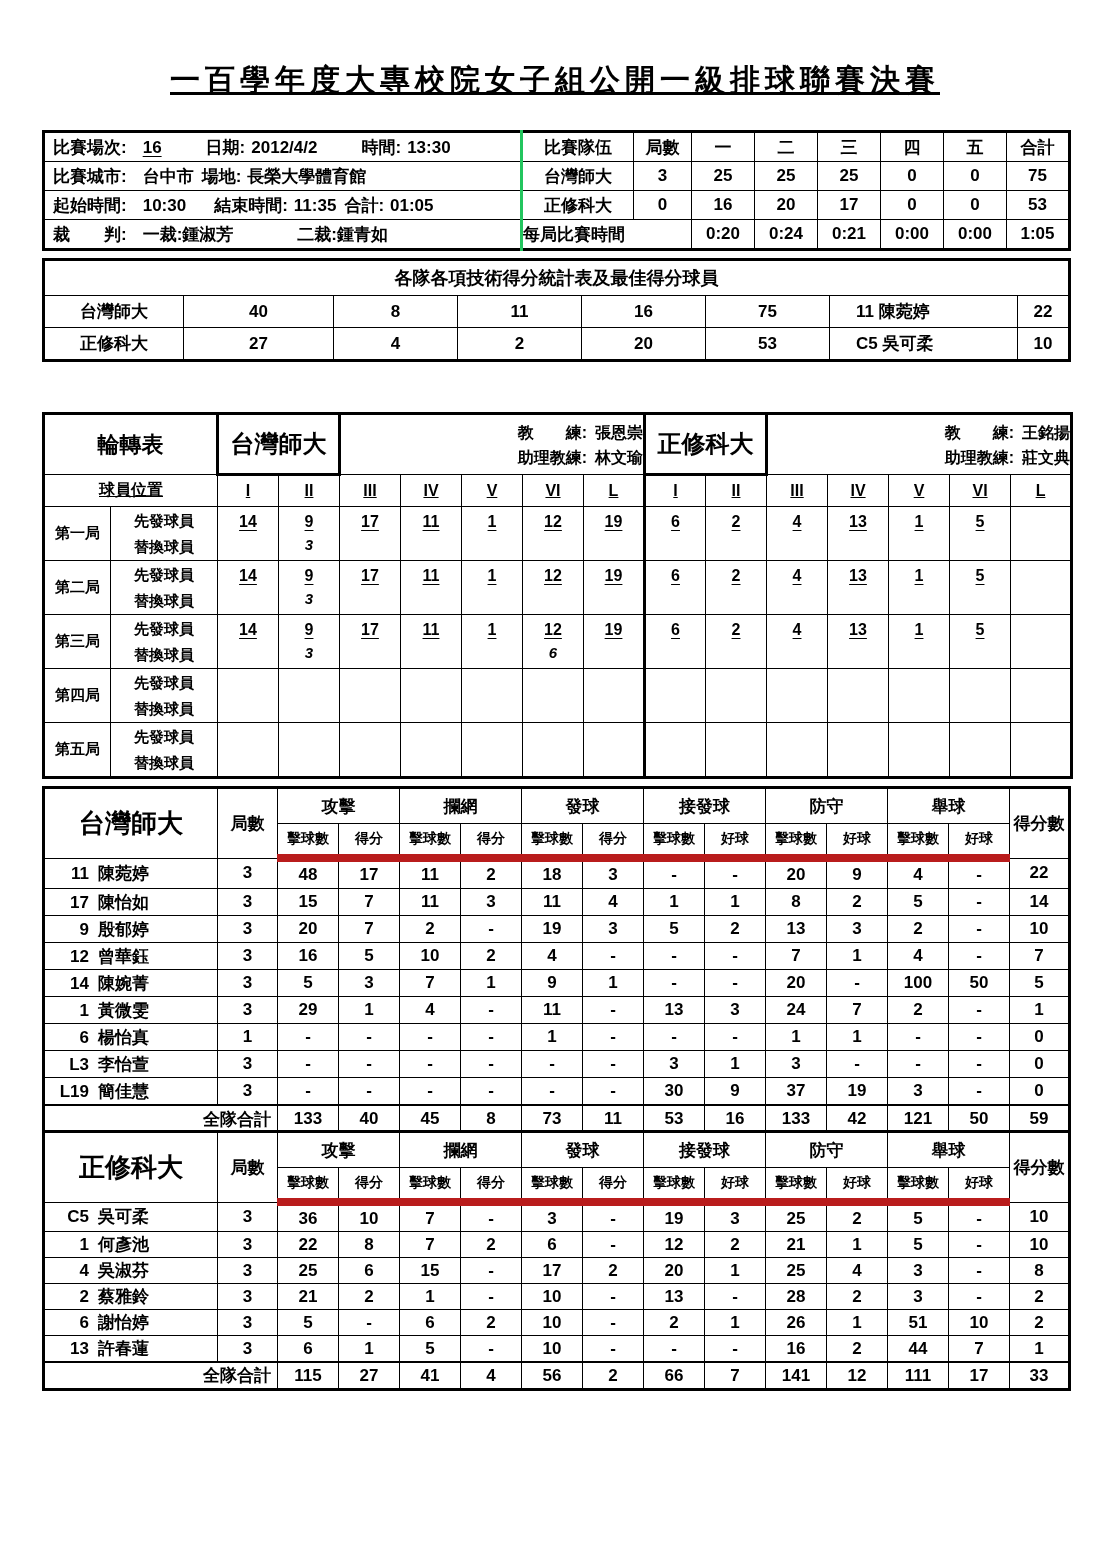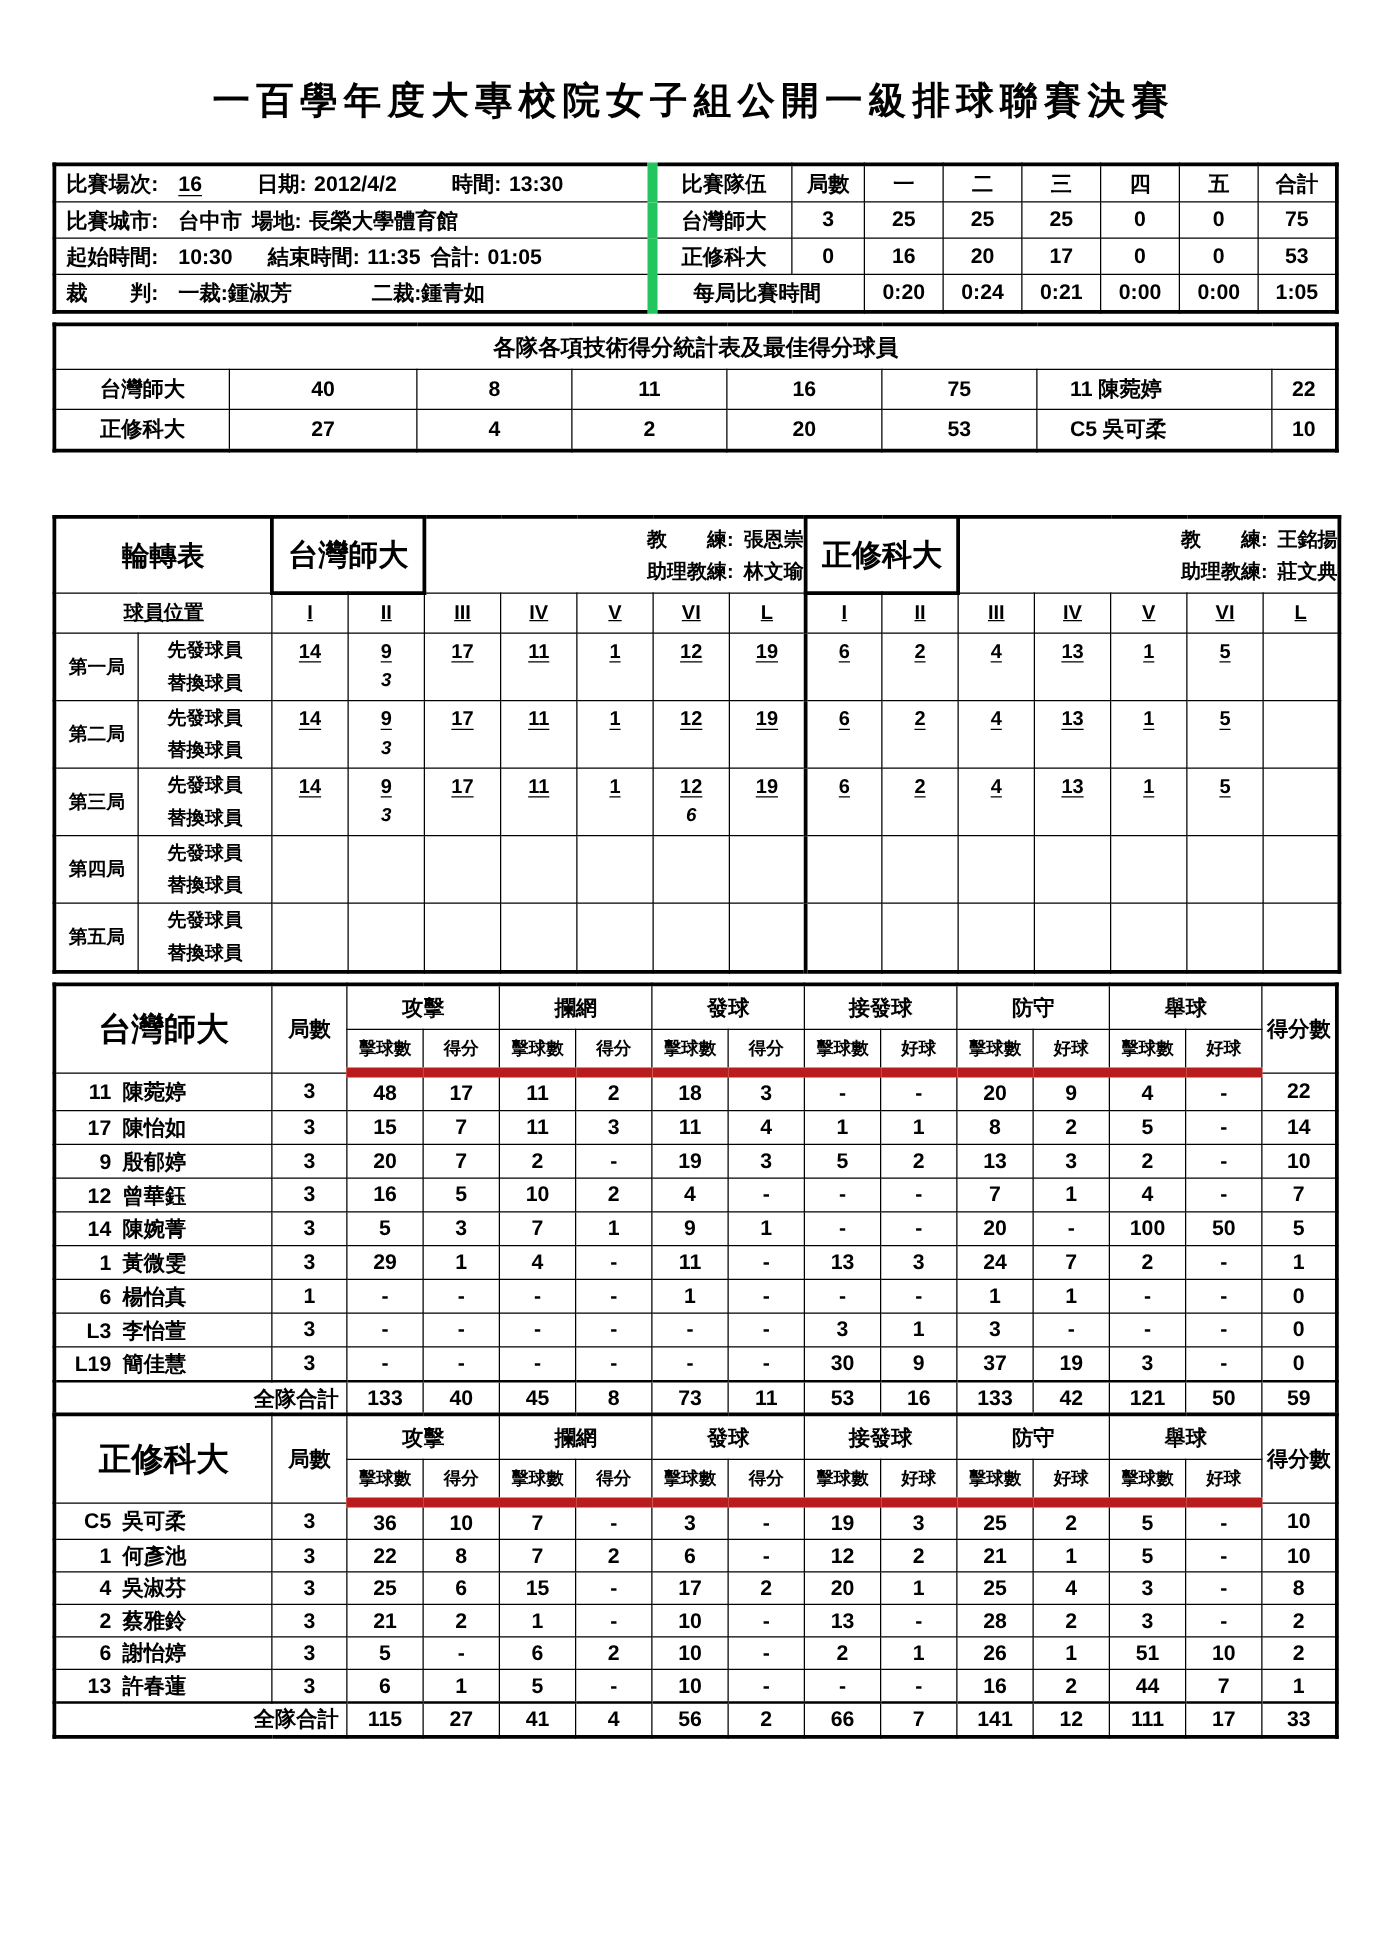--- a/index.html
+++ b/index.html
@@ -1,31 +1,31 @@
 <!DOCTYPE html>
 <html><head>
 <meta charset="utf-8">
 <style>
   html,body{margin:0;padding:0;background:#fff;color:#000;}
   body{width:1110px;height:1548px;font-family:"Liberation Sans",sans-serif;}
   .page{position:relative;width:1110px;height:1548px;background:#fff;overflow:hidden;}
   .title{position:absolute;top:60px;left:0;width:100%;text-align:center;
-         font-family:"DejaVu Serif",serif;font-weight:bold;font-size:30px;letter-spacing:5px;}
+         font-family:"DejaVu Serif",serif;font-weight:bold;font-size:30px;letter-spacing:5px;text-decoration:underline;}
   table{position:absolute;left:42px;border-collapse:collapse;table-layout:fixed;
         border:3px solid #000;background:#fff;}
   td{border:1px solid #000;text-align:center;vertical-align:middle;font-weight:bold;
      overflow:hidden;white-space:nowrap;padding:0;font-size:17px;}
   
   .itable td{height:28px;}
   .itable .info{text-align:left;padding-left:8px;}
-  .divL{border-left:8px solid #22c55e;}
+  .divL{border-left:3px solid #22c55e;}
   .u{text-decoration:underline;text-underline-offset:3px;}
   .g1{margin-left:16px}.g2{margin-left:44px}.g3{margin-left:6px}
   .g4{margin-left:28px}.g5{margin-left:8px}.g6{margin-left:64px}
-  .tlabel{text-align:center;padding-right:5px;}
+  .tlabel{text-align:left;padding-right:5px;}
   
   .xtable .xtitle td{height:34px;font-size:18px;}
   .xtable .xhead td{height:38px;}
   .xtable .xrow td{height:31px;}
   .xtable .bleft{text-align:left;padding-left:26px;}
   
   .rtable .rh1 td{height:58px;}
   .rtitle{font-size:22px;}
   .teambox{font-size:24px;border:3px solid #000;}
   .coach{text-align:right;padding-left:12px;font-size:16px;}

